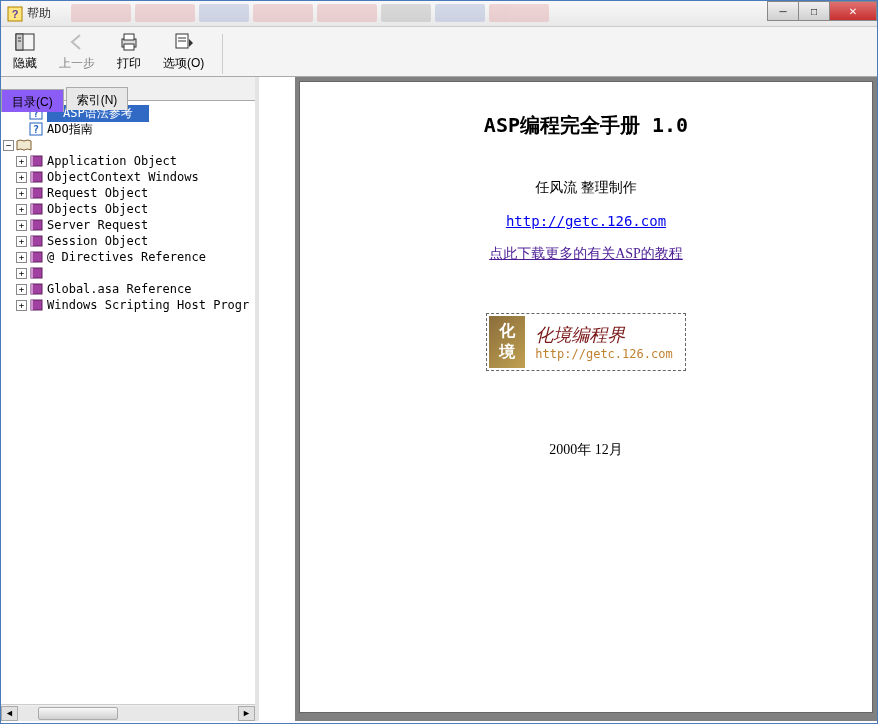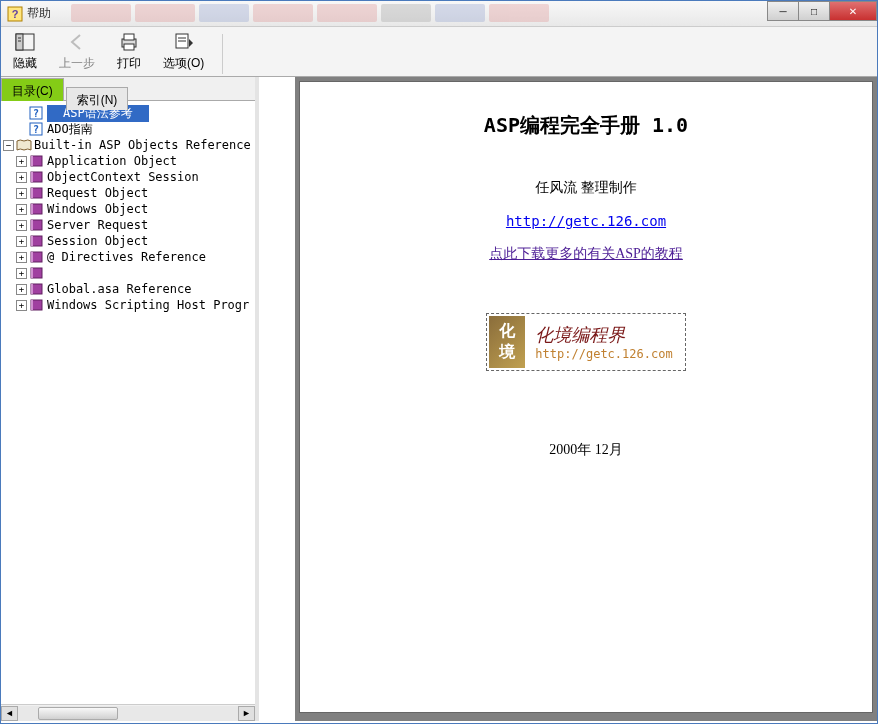--- a/index.html
+++ b/index.html
@@ -20,21 +20,21 @@
 .tbtn { display: flex; flex-direction: column; align-items: center; gap: 2px; cursor: pointer; padding: 2px 4px; }
 .tbtn.disabled { opacity: 0.5; }
 .tbtn .ticon { width: 22px; height: 22px; }
 .tbtn .tlabel { font-size: 12px; }
 .tsep { width: 1px; height: 40px; background: #ccc; }
 
 .body-area { display: flex; height: 644px; }
 
 .nav { width: 258px; border-right: 4px solid #e4e4e4; background: #fff; display: flex; flex-direction: column; }
 .tabs { display: flex; border-bottom: 1px solid #aaa; background: #f0f0f0; height: 24px; }
-.tab { padding: 4px 10px; border: 1px solid #aaa; border-bottom: none; background: #84cc16; margin-right: 2px; font-size: 12px; position: relative; top: 1px; }
+.tab { padding: 4px 10px; border: 1px solid #aaa; border-bottom: none; background: #8b5cf6; margin-right: 2px; font-size: 12px; position: relative; top: 12px; }
 .tab.inactive { background: #e8e8e8; top: 10px; }
 
 .tree { flex: 1; overflow: auto; padding: 4px 2px; font-family: "SimSun", monospace; font-size: 12px; }
 .tree-row { display: flex; align-items: center; height: 16px; white-space: nowrap; }
 .expander { width: 11px; height: 11px; border: 1px solid #888; display: inline-flex; align-items: center; justify-content: center; font-size: 9px; line-height: 1; margin-right: 2px; background: #fff; cursor: pointer; }
 .spacer { display: inline-block; width: 13px; }
 .node-icon { width: 16px; height: 14px; margin-right: 2px; display: inline-block; }
 .sel { background: #316ac5; color: #fff; padding: 0 16px; }
 
 .hscroll { height: 17px; background: #f0f0f0; border-top: 1px solid #ccc; display: flex; align-items: center; }
@@ -144,57 +144,56 @@
             <rect x="1" y="1" width="12" height="12" fill="#fff" stroke="#2060c0"></rect>
             <text x="7" y="11" text-anchor="middle" font-size="10" fill="#2060c0" font-weight="bold">?</text>
           </svg>
         <span>ADO指南</span>
       </div>
       <div class="tree-row">
         <span class="expander">−</span>
         <svg class="node-icon" viewBox="0 0 16 14">
             <path d="M1 3 Q4 1 8 3 Q12 1 15 3 L15 12 Q12 10 8 12 Q4 10 1 12 Z" fill="#f0e8d0" stroke="#806030"></path>
           </svg>
-        <span>Built-in ASP Objects Reference</span>
       </div>
       <div class="tree-row">
         <span class="spacer"></span>
         <span class="expander">+</span>
         <svg class="node-icon" viewBox="0 0 16 14">
             <rect x="2" y="2" width="11" height="10" fill="#a040a0" stroke="#602060"></rect>
             <rect x="2" y="2" width="2" height="10" fill="#d090d0"></rect>
           </svg>
         <span>Application Object</span>
       </div>
       <div class="tree-row">
         <span class="spacer"></span>
         <span class="expander">+</span>
         <svg class="node-icon" viewBox="0 0 16 14">
             <rect x="2" y="2" width="11" height="10" fill="#a040a0" stroke="#602060"></rect>
             <rect x="2" y="2" width="2" height="10" fill="#d090d0"></rect>
           </svg>
-        <span>ObjectContext Session</span>
+        <span>ObjectContext Windows</span>
       </div>
       <div class="tree-row">
         <span class="spacer"></span>
         <span class="expander">+</span>
         <svg class="node-icon" viewBox="0 0 16 14">
             <rect x="2" y="2" width="11" height="10" fill="#a040a0" stroke="#602060"></rect>
             <rect x="2" y="2" width="2" height="10" fill="#d090d0"></rect>
           </svg>
         <span>Request Object</span>
       </div>
       <div class="tree-row">
         <span class="spacer"></span>
         <span class="expander">+</span>
         <svg class="node-icon" viewBox="0 0 16 14">
             <rect x="2" y="2" width="11" height="10" fill="#a040a0" stroke="#602060"></rect>
             <rect x="2" y="2" width="2" height="10" fill="#d090d0"></rect>
           </svg>
-        <span>Windows Object</span>
+        <span>Objects Object</span>
       </div>
       <div class="tree-row">
         <span class="spacer"></span>
         <span class="expander">+</span>
         <svg class="node-icon" viewBox="0 0 16 14">
             <rect x="2" y="2" width="11" height="10" fill="#a040a0" stroke="#602060"></rect>
             <rect x="2" y="2" width="2" height="10" fill="#d090d0"></rect>
           </svg>
         <span>Server Request</span>
       </div>

